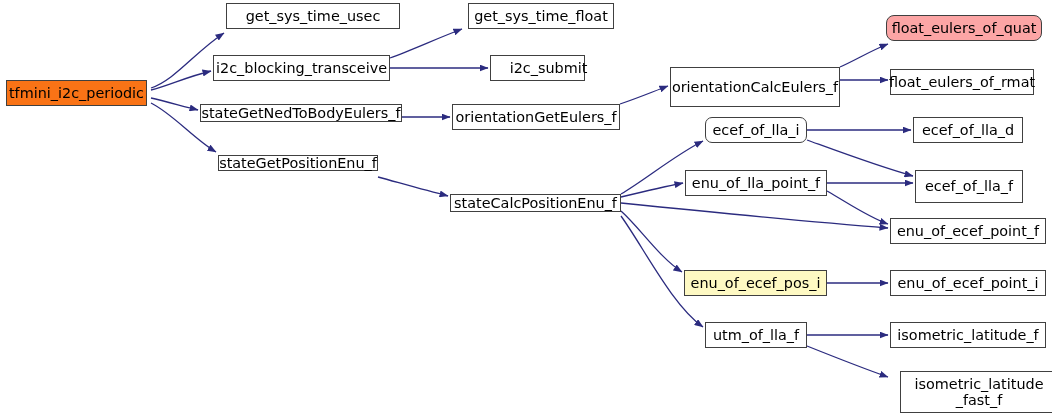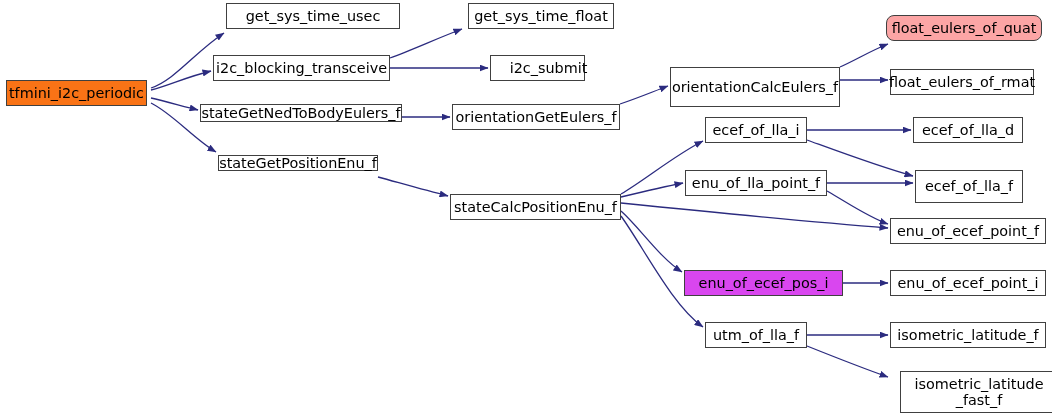--- a/index.html
+++ b/index.html
@@ -85,25 +85,25 @@
   </svg>
   <div id="nodes">
       <div class="node root" style="left: 6px; top: 80px; width: 141px; height: 26px; background: #f97316; border-color: rgb(64, 64, 64);"><span class="label">tfmini_i2c_periodic</span></div>
       <div class="node" style="left: 226px; top: 3px; width: 174px; height: 26px; background: rgb(255, 255, 255); border-color: rgb(64, 64, 64);"><span class="label">get_sys_time_usec</span></div>
       <div class="node" style="left: 213px; top: 55px; width: 177px; height: 26px; background: rgb(255, 255, 255); border-color: rgb(64, 64, 64);"><span class="label">i2c_blocking_transceive</span></div>
       <div class="node" style="left: 200px; top: 104px; width: 202px; height: 18px; background: rgb(255, 255, 255); border-color: rgb(64, 64, 64);"><span class="label">stateGetNedToBodyEulers_f</span></div>
       <div class="node" style="left: 218px; top: 155px; width: 160px; height: 16px; background: rgb(255, 255, 255); border-color: rgb(64, 64, 64);"><span class="label">stateGetPositionEnu_f</span></div>
       <div class="node" style="left: 468px; top: 3px; width: 146px; height: 26px; background: rgb(255, 255, 255); border-color: rgb(64, 64, 64);"><span class="label">get_sys_time_float</span></div>
       <div class="node" style="left: 490px; top: 55px; width: 95px; height: 26px; background: rgb(255, 255, 255); border-color: rgb(64, 64, 64); padding-left: 22px;"><span class="label">i2c_submit</span></div>
       <div class="node" style="left: 452px; top: 104px; width: 168px; height: 26px; background: rgb(255, 255, 255); border-color: rgb(64, 64, 64);"><span class="label">orientationGetEulers_f</span></div>
-      <div class="node" style="left: 450px; top: 194px; width: 171px; height: 26px; background: rgb(255, 255, 255); border-color: rgb(64, 64, 64);"><span class="label">stateCalcPositionEnu_f</span></div>
+      <div class="node" style="left: 450px; top: 194px; width: 171px; height: 18px; background: rgb(255, 255, 255); border-color: rgb(64, 64, 64);"><span class="label">stateCalcPositionEnu_f</span></div>
       <div class="node" style="left: 670px; top: 67px; width: 170px; height: 40px; background: rgb(255, 255, 255); border-color: rgb(64, 64, 64);"><span class="label">orientationCalcEulers_f</span></div>
-      <div class="node" style="left: 705px; top: 117px; width: 102px; height: 26px; background: rgb(255, 255, 255); border-color: rgb(64, 64, 64);"><span class="label">ecef_of_lla_i</span></div>
+      <div class="node" style="left: 705px; top: 117px; width: 102px; height: 26px; background: rgb(255, 255, 255); border-color: rgb(64, 64, 64); border-radius: 7px;"><span class="label">ecef_of_lla_i</span></div>
       <div class="node" style="left: 685px; top: 170px; width: 142px; height: 26px; background: rgb(255, 255, 255); border-color: rgb(64, 64, 64);"><span class="label">enu_of_lla_point_f</span></div>
-      <div class="node" style="left: 684px; top: 270px; width: 159px; height: 26px; background: #d946ef; border-color: rgb(64, 64, 64);"><span class="label">enu_of_ecef_pos_i</span></div>
+      <div class="node" style="left: 684px; top: 270px; width: 143px; height: 26px; background: #fef9c3; border-color: rgb(64, 64, 64);"><span class="label">enu_of_ecef_pos_i</span></div>
       <div class="node" style="left: 705px; top: 322px; width: 102px; height: 26px; background: rgb(255, 255, 255); border-color: rgb(64, 64, 64);"><span class="label">utm_of_lla_f</span></div>
       <div class="node" style="left: 886px; top: 15px; width: 156px; height: 26px; background: #fca5a5; border-color: rgb(64, 64, 64); border-radius: 8px;"><span class="label">float_eulers_of_quat</span></div>
       <div class="node" style="left: 890px; top: 69px; width: 144px; height: 26px; background: rgb(255, 255, 255); border-color: rgb(64, 64, 64);"><span class="label">float_eulers_of_rmat</span></div>
       <div class="node" style="left: 913px; top: 117px; width: 110px; height: 26px; background: rgb(255, 255, 255); border-color: rgb(64, 64, 64);"><span class="label">ecef_of_lla_d</span></div>
       <div class="node" style="left: 915px; top: 170px; width: 108px; height: 33px; background: rgb(255, 255, 255); border-color: rgb(64, 64, 64);"><span class="label">ecef_of_lla_f</span></div>
       <div class="node" style="left: 890px; top: 218px; width: 156px; height: 26px; background: rgb(255, 255, 255); border-color: rgb(64, 64, 64);"><span class="label">enu_of_ecef_point_f</span></div>
       <div class="node" style="left: 890px; top: 270px; width: 156px; height: 26px; background: rgb(255, 255, 255); border-color: rgb(64, 64, 64); text-align: right;"><span class="label">enu_of_ecef_point_i</span></div>
       <div class="node" style="left: 890px; top: 322px; width: 156px; height: 26px; background: rgb(255, 255, 255); border-color: rgb(64, 64, 64);"><span class="label">isometric_latitude_f</span></div>
       <div class="node" style="left: 900px; top: 371px; width: 158px; height: 42px; background: rgb(255, 255, 255); border-color: rgb(64, 64, 64);"><span class="label">isometric_latitude
 _fast_f</span></div>

